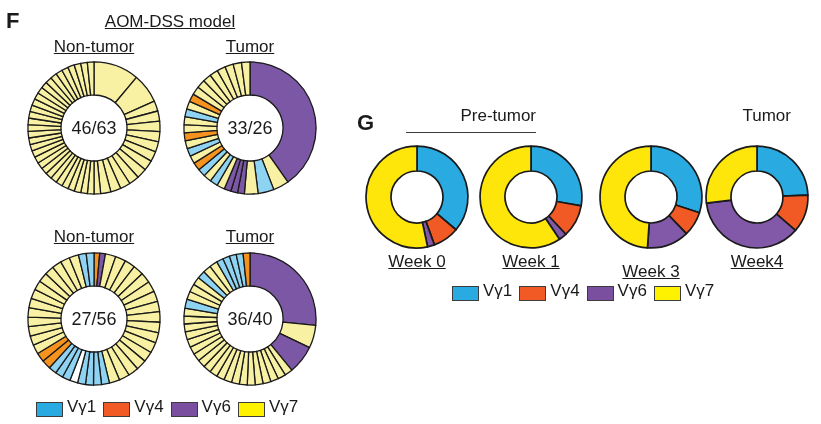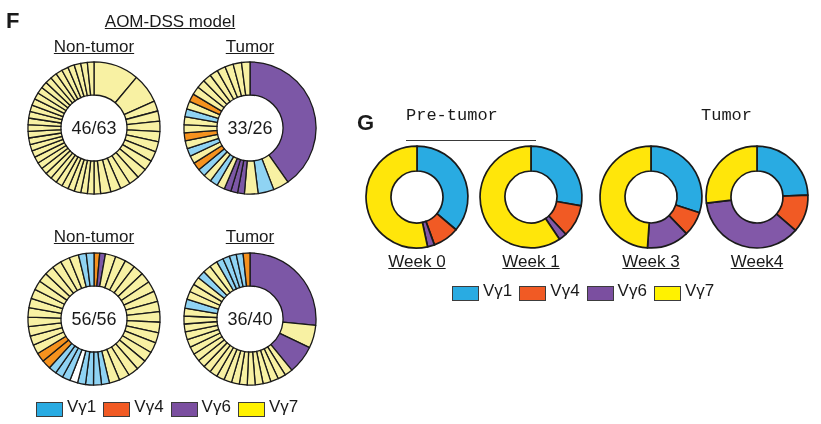--- a/index.html
+++ b/index.html
@@ -8,21 +8,21 @@
   .c{text-align:center;}
   .t17{position:absolute;font-size:17px;line-height:1.15;white-space:nowrap;text-decoration:underline;}
   .pletter{position:absolute;font-size:22px;font-weight:bold;}
   .donut{position:absolute;display:flex;align-items:center;justify-content:center;}
   .donut svg{position:absolute;left:0;top:0;width:100%;height:100%;}
   .cnum{position:relative;font-size:18px;z-index:2;}
   .legend{position:absolute;display:flex;align-items:center;}
   .sw{display:inline-block;width:27px;height:15px;border:1.7px solid #3c3c3c;box-sizing:border-box;}
   .legend .entry{display:flex;align-items:flex-end;margin-right:7px;}
   .legend .lt{font-size:17px;margin-left:4px;}
-  .grouphdr{position:absolute;text-align:left;font-size:17px;padding-bottom:15px;font-family:Liberation Mono, monospace;}
+  .grouphdr{position:absolute;text-align:right;font-size:17px;padding-bottom:6px;}
   .underlined{border-bottom:1.7px solid #3a3a3a;}
 </style>
 </head>
 <body>
 
 <div class="canvas">
 
   <div class="pletter" style="left:6px;top:8px;">F</div>
 
   <div class="t17 c" style="left:78px;top:12px;width:184px;">AOM-DSS model</div>
@@ -158,21 +158,21 @@
         <path d="M -0.9495 -0.3137 A 1 1 0 0 1 -0.8943 -0.4475 L -0.4471 -0.2237 A 0.5 0.5 0 0 0 -0.4748 -0.1568 Z" fill="#F8F1A3" stroke="#1A1A1A" stroke-width="1.3" vector-effect="non-scaling-stroke" stroke-linejoin="round"></path>
         <path d="M -0.8943 -0.4475 A 1 1 0 0 1 -0.8203 -0.5719 L -0.4102 -0.2860 A 0.5 0.5 0 0 0 -0.4471 -0.2237 Z" fill="#F8F1A3" stroke="#1A1A1A" stroke-width="1.3" vector-effect="non-scaling-stroke" stroke-linejoin="round"></path>
         <path d="M -0.8203 -0.5719 A 1 1 0 0 1 -0.7291 -0.6844 L -0.3646 -0.3422 A 0.5 0.5 0 0 0 -0.4102 -0.2860 Z" fill="#F8F1A3" stroke="#1A1A1A" stroke-width="1.3" vector-effect="non-scaling-stroke" stroke-linejoin="round"></path>
         <path d="M -0.7291 -0.6844 A 1 1 0 0 1 -0.6227 -0.7825 L -0.3113 -0.3912 A 0.5 0.5 0 0 0 -0.3646 -0.3422 Z" fill="#F8F1A3" stroke="#1A1A1A" stroke-width="1.3" vector-effect="non-scaling-stroke" stroke-linejoin="round"></path>
         <path d="M -0.6227 -0.7825 A 1 1 0 0 1 -0.5031 -0.8642 L -0.2516 -0.4321 A 0.5 0.5 0 0 0 -0.3113 -0.3912 Z" fill="#F8F1A3" stroke="#1A1A1A" stroke-width="1.3" vector-effect="non-scaling-stroke" stroke-linejoin="round"></path>
         <path d="M -0.5031 -0.8642 A 1 1 0 0 1 -0.3731 -0.9278 L -0.1865 -0.4639 A 0.5 0.5 0 0 0 -0.2516 -0.4321 Z" fill="#F8F1A3" stroke="#1A1A1A" stroke-width="1.3" vector-effect="non-scaling-stroke" stroke-linejoin="round"></path>
         <path d="M -0.3731 -0.9278 A 1 1 0 0 1 -0.2352 -0.9719 L -0.1176 -0.4860 A 0.5 0.5 0 0 0 -0.1865 -0.4639 Z" fill="#F8F1A3" stroke="#1A1A1A" stroke-width="1.3" vector-effect="non-scaling-stroke" stroke-linejoin="round"></path>
         <path d="M -0.2352 -0.9719 A 1 1 0 0 1 -0.1184 -0.9930 L -0.0592 -0.4965 A 0.5 0.5 0 0 0 -0.1176 -0.4860 Z" fill="#8FD3F3" stroke="#1A1A1A" stroke-width="1.3" vector-effect="non-scaling-stroke" stroke-linejoin="round"></path>
         <path d="M -0.1184 -0.9930 A 1 1 0 0 1 0.0000 -1.0000 L 0.0000 -0.5000 A 0.5 0.5 0 0 0 -0.0592 -0.4965 Z" fill="#8FD3F3" stroke="#1A1A1A" stroke-width="1.3" vector-effect="non-scaling-stroke" stroke-linejoin="round"></path>
       </svg>
-    <span class="cnum">56/56</span>
+    <span class="cnum">27/56</span>
   </div>
   <div class="donut" style="left:180px;top:249px;width:140px;height:140px;">
     <svg viewBox="-1.06 -1.06 2.12 2.12">
         <path d="M 0.0000 -1.0000 A 1 1 0 0 1 0.9953 0.0964 L 0.4977 0.0482 A 0.5 0.5 0 0 0 0.0000 -0.5000 Z" fill="#7C57A6" stroke="#1A1A1A" stroke-width="1.3" vector-effect="non-scaling-stroke" stroke-linejoin="round"></path>
         <path d="M 0.9953 0.0964 A 1 1 0 0 1 0.9015 0.4328 L 0.4508 0.2164 A 0.5 0.5 0 0 0 0.4977 0.0482 Z" fill="#F8F1A3" stroke="#1A1A1A" stroke-width="1.3" vector-effect="non-scaling-stroke" stroke-linejoin="round"></path>
         <path d="M 0.9015 0.4328 A 1 1 0 0 1 0.6323 0.7747 L 0.3161 0.3874 A 0.5 0.5 0 0 0 0.4508 0.2164 Z" fill="#7C57A6" stroke="#1A1A1A" stroke-width="1.3" vector-effect="non-scaling-stroke" stroke-linejoin="round"></path>
         <path d="M 0.6323 0.7747 A 1 1 0 0 1 0.5340 0.8455 L 0.2670 0.4227 A 0.5 0.5 0 0 0 0.3161 0.3874 Z" fill="#F8F1A3" stroke="#1A1A1A" stroke-width="1.3" vector-effect="non-scaling-stroke" stroke-linejoin="round"></path>
         <path d="M 0.5340 0.8455 A 1 1 0 0 1 0.4280 0.9038 L 0.2140 0.4519 A 0.5 0.5 0 0 0 0.2670 0.4227 Z" fill="#F8F1A3" stroke="#1A1A1A" stroke-width="1.3" vector-effect="non-scaling-stroke" stroke-linejoin="round"></path>
         <path d="M 0.4280 0.9038 A 1 1 0 0 1 0.3157 0.9489 L 0.1578 0.4744 A 0.5 0.5 0 0 0 0.2140 0.4519 Z" fill="#F8F1A3" stroke="#1A1A1A" stroke-width="1.3" vector-effect="non-scaling-stroke" stroke-linejoin="round"></path>
         <path d="M 0.3157 0.9489 A 1 1 0 0 1 0.1987 0.9801 L 0.0994 0.4900 A 0.5 0.5 0 0 0 0.1578 0.4744 Z" fill="#F8F1A3" stroke="#1A1A1A" stroke-width="1.3" vector-effect="non-scaling-stroke" stroke-linejoin="round"></path>
@@ -260,21 +260,21 @@
     <svg viewBox="-1.06 -1.06 2.12 2.12">
         <path d="M 0.0000 -1.0000 A 1 1 0 0 1 0.9994 -0.0349 L 0.5097 -0.0178 A 0.51 0.51 0 0 0 0.0000 -0.5100 Z" fill="#29ABE2" stroke="#1A1A1A" stroke-width="1.7" vector-effect="non-scaling-stroke" stroke-linejoin="round"></path>
         <path d="M 0.9994 -0.0349 A 1 1 0 0 1 0.7547 0.6561 L 0.3849 0.3346 A 0.51 0.51 0 0 0 0.5097 -0.0178 Z" fill="#F15A24" stroke="#1A1A1A" stroke-width="1.7" vector-effect="non-scaling-stroke" stroke-linejoin="round"></path>
         <path d="M 0.7547 0.6561 A 1 1 0 0 1 -0.9925 0.1219 L -0.5062 0.0622 A 0.51 0.51 0 0 0 0.3849 0.3346 Z" fill="#8258A8" stroke="#1A1A1A" stroke-width="1.7" vector-effect="non-scaling-stroke" stroke-linejoin="round"></path>
         <path d="M -0.9925 0.1219 A 1 1 0 0 1 -0.0000 -1.0000 L -0.0000 -0.5100 A 0.51 0.51 0 0 0 -0.5062 0.0622 Z" fill="#FFE60A" stroke="#1A1A1A" stroke-width="1.7" vector-effect="non-scaling-stroke" stroke-linejoin="round"></path>
       </svg>
   </div>
 
   <div class="t17 c" style="left:363px;top:252px;width:108px;">Week 0</div>
   <div class="t17 c" style="left:477px;top:252px;width:108px;">Week 1</div>
-  <div class="t17 c" style="left:597px;top:252px;width:108px;">Week 3</div>
+  <div class="t17 c" style="left:597px;top:262px;width:108px;">Week 3</div>
   <div class="t17 c" style="left:703px;top:252px;width:108px;">Week4</div>
 
   <div class="legend" style="left:452px;top:281px;">
     <span class="entry">
       <span class="sw" style="background: rgb(41, 171, 226);"></span>
       <span class="lt">Vγ1</span>
     </span>
     <span class="entry">
       <span class="sw" style="background: rgb(241, 90, 36);"></span>
       <span class="lt">Vγ4</span>

